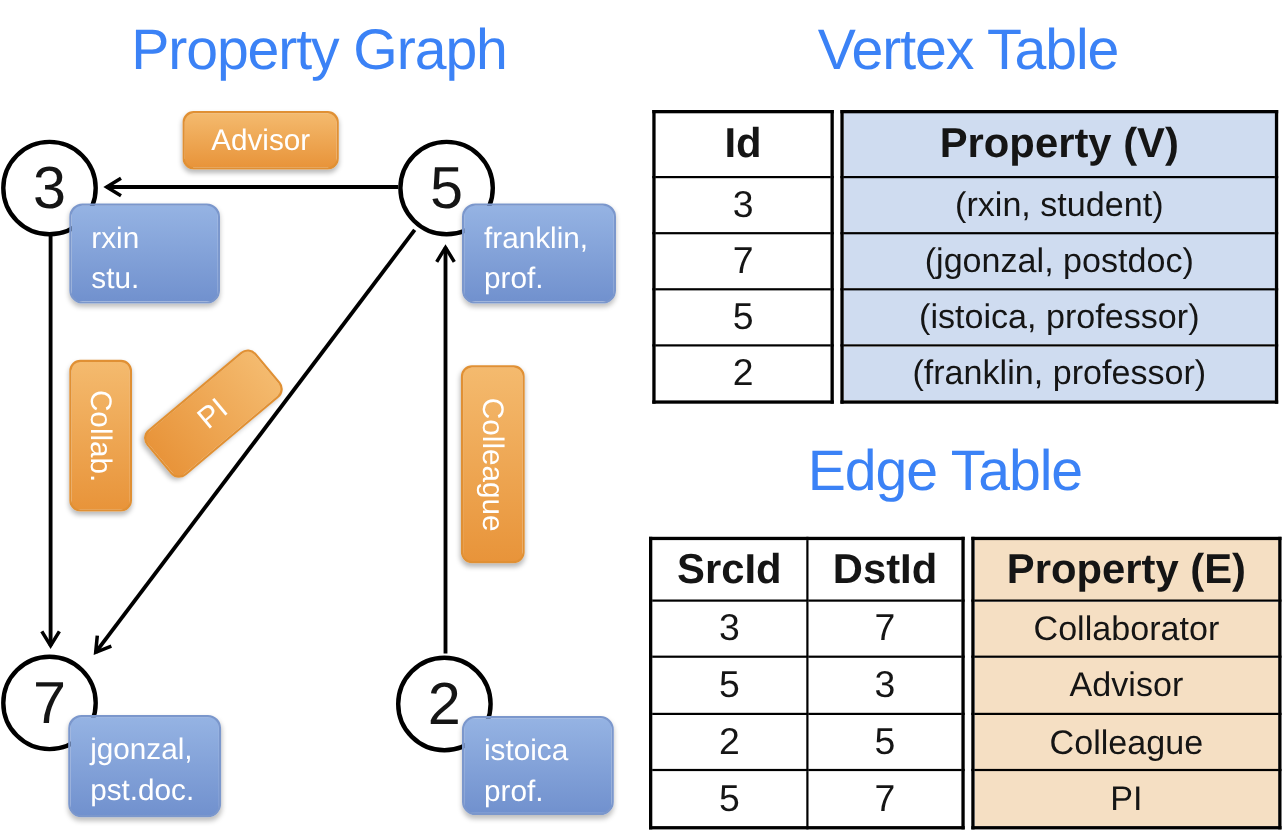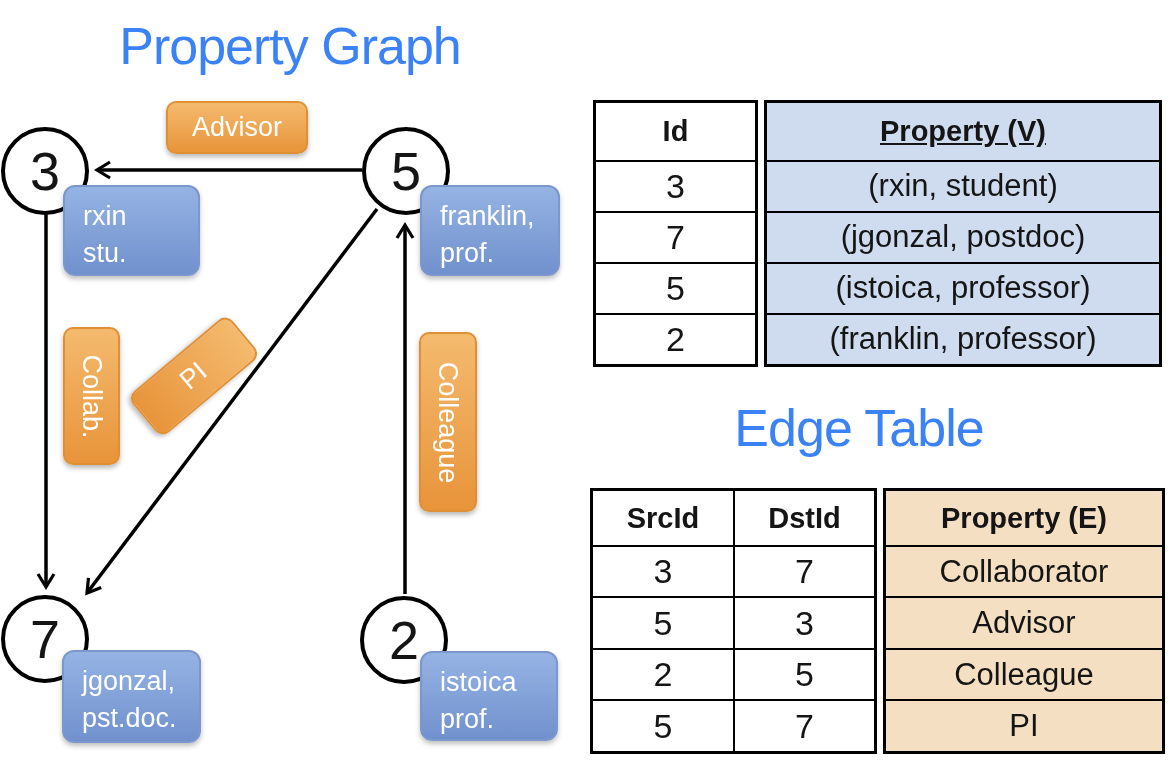--- a/index.html
+++ b/index.html
@@ -45,31 +45,32 @@
 
   
   table.tbl {
     position:absolute; border-collapse:collapse; table-layout:fixed;
     border:3px solid #000;
   }
   table.tbl td {
     border:2px solid #000; text-align:center; vertical-align:middle;
     font-size:31px; color:#151515; overflow:hidden; white-space:nowrap;
   }
-  table.tbl td.hdr { font-weight:bold; font-size:29px; }
+  table.tbl td.hdr { font-weight:bold; font-size:38px; }
   table.tbl td.num { font-size:34px; }
   .vcell { background:#cfdcf0; }
   .ecell { background:#f5dfc3; }
 </style>
 </head>
 <body>
 
 <div id="stage">
 
   <div class="title" id="graph-title">Property Graph</div>
+  <div class="title" id="vertex-title">Vertex Table</div>
   <div class="title" id="edge-title">Edge Table</div>
 
   <svg id="edges-svg" width="580" height="760">
     <defs>
       <marker id="arrow" viewBox="0 0 24 24" refX="17" refY="12" markerWidth="24" markerHeight="24" orient="auto" markerUnits="userSpaceOnUse">
         <path d="M4,4 L17,12 L4,20" fill="none" stroke="#000" stroke-width="3.2"></path>
       </marker>
     </defs>
     <line x1="362" y1="170" x2="97" y2="170" stroke="#000" stroke-width="3.5" marker-end="url(#arrow)"></line>
     <line x1="46" y1="214" x2="46" y2="587" stroke="#000" stroke-width="3.5" marker-end="url(#arrow)"></line>
@@ -128,21 +129,21 @@
         </tr>
     <tr>
           <td class="num">2</td>
         </tr>
   </tbody>
     </table>
 
   <table class="tbl" style="left:764px; top:100px; width:398px; height:267px;">
     <tbody>
         <tr>
-          <td class="hdr vcell" style="height:55px;text-decoration:underline;">Property (V)</td>
+          <td class="hdr vcell" style="height:55px;">Property (V)</td>
         </tr>
     <tr>
           <td class="vcell">(rxin, student)</td>
         </tr>
     <tr>
           <td class="vcell">(jgonzal, postdoc)</td>
         </tr>
     <tr>
           <td class="vcell">(istoica, professor)</td>
         </tr>

